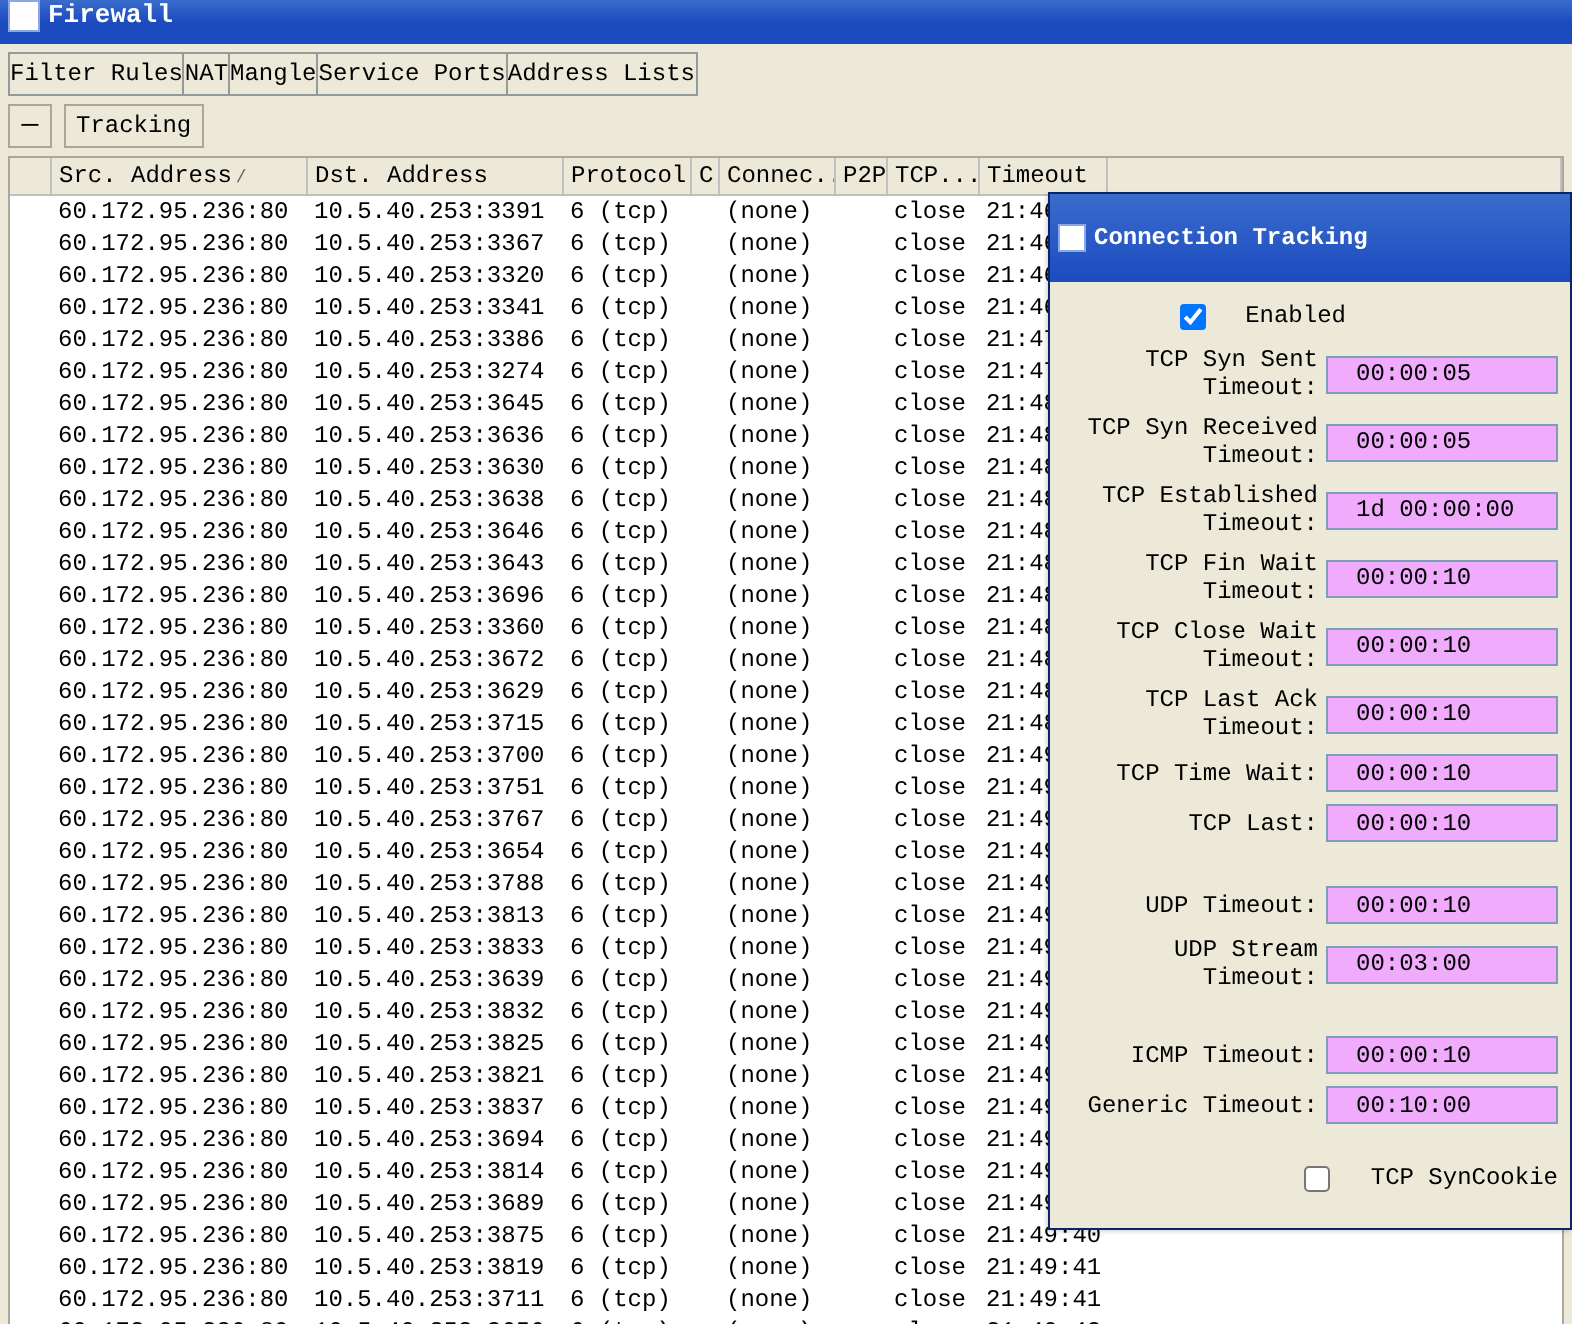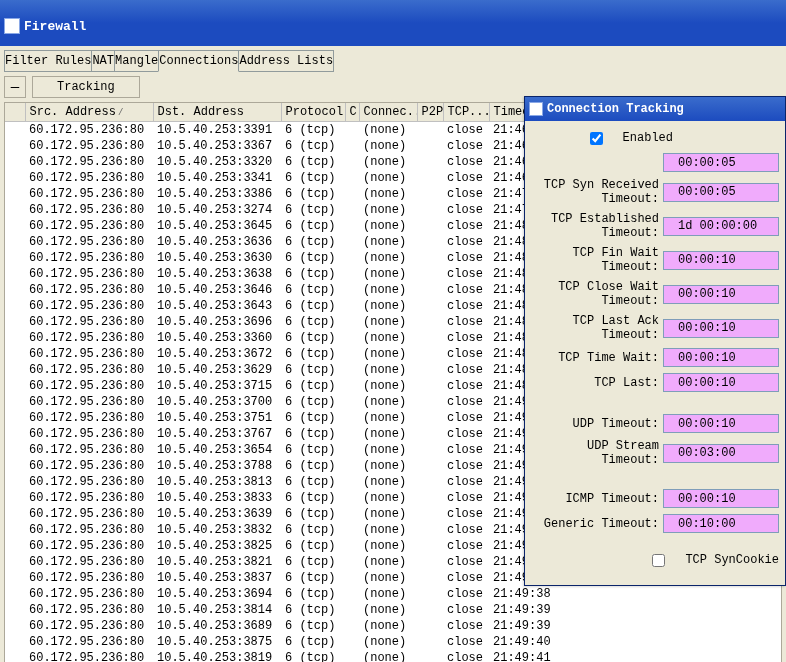--- a/index.html
+++ b/index.html
@@ -1,34 +1,34 @@
 <!DOCTYPE html>
 <html><head>
 <meta charset="utf-8">
 <style>
 html,body{margin:0;padding:0;font-family:"Microsoft Sans Serif","Tahoma",sans-serif;font-size:11px;color:#000;background:#ece9d8;}
 .window{width:786px;height:662px;background:#ece9d8;box-sizing:border-box;position:relative;overflow:hidden;}
-.titlebar{height:22px;background:linear-gradient(to bottom,#3a6ccc 0%,#1c4bbf 50%,#1c4bbf 100%);color:#fff;display:flex;align-items:flex-end;padding:12px 4px;font-family:"Courier New",monospace;font-size:13px;font-weight:bold;}
+.titlebar{height:22px;background:linear-gradient(to bottom,#3a6ccc 0%,#1c4bbf 50%,#1c4bbf 100%);color:#fff;display:flex;align-items:flex-start;padding:0 4px;font-family:"Courier New",monospace;font-size:13px;font-weight:bold;}
 .titlebar .sysicon{width:14px;height:14px;background:#fff;border:1px solid #8aa8e6;margin-right:4px;}
 .content{padding:2px 4px;}
 .tabs{display:flex;margin-top:2px;}
 .tab{padding:3px 0;border:1px solid #919b9c;background:#ece9d8;margin-right:-1px;font-family:"Courier New",monospace;font-size:12px;cursor:default;border-bottom:1px solid #919b9c;position:relative;}
 .tab.active{background:#ece9d8;border-bottom:1px solid #ece9d8;z-index:2;}
 .toolbar{display:flex;align-items:center;margin-top:4px;gap:6px;}
 .sqbtn{width:20px;height:20px;border:1px solid #aca899;background:#ece9d8;display:flex;align-items:center;justify-content:center;font-family:"Courier New",monospace;font-size:14px;}
-.btn{border:1px solid #aca899;background:#ece9d8;padding:3px 24px;font-family:"Courier New",monospace;font-size:12px;}
+.btn{border:1px solid #aca899;background:#ece9d8;padding:3px 5px;font-family:"Courier New",monospace;font-size:12px;}
 .table-wrap{margin-top:4px;border:1px solid #aca899;background:#fff;height:596px;overflow:hidden;position:relative;}
 table{border-collapse:collapse;width:100%;table-layout:fixed;}
 th{background:#ece9d8;border:1px solid #c0c0c0;border-top:none;border-left:none;font-weight:normal;text-align:left;padding:2px 4px;font-family:"Courier New",monospace;font-size:12px;white-space:nowrap;overflow:hidden;}
 td{padding:0 4px;font-family:"Courier New",monospace;font-size:12px;white-space:nowrap;overflow:hidden;line-height:16px;height:16px;}
 th .sort{font-size:9px;color:#666;margin-left:2px;}
 tbody tr{height:16px;}
 
 .panel{position:absolute;right:0;top:96px;width:260px;background:#ece9d8;border:1px solid #0a246a;box-shadow:-1px 1px 2px rgba(0,0,0,0.15);}
-.panel-title{height:20px;background:linear-gradient(to bottom,#3a6ccc 0%,#1c4bbf 100%);color:#fff;display:flex;align-items:center;padding:2px 4px;font-family:"Courier New",monospace;font-size:12px;font-weight:bold;}
+.panel-title{height:20px;background:linear-gradient(to bottom,#3a6ccc 0%,#1c4bbf 100%);color:#fff;display:flex;align-items:center;padding:12px 4px;font-family:"Courier New",monospace;font-size:12px;font-weight:bold;}
 .panel-title .sysicon{width:12px;height:12px;background:#fff;border:1px solid #8aa8e6;margin-right:4px;}
 .panel-body{padding:6px 6px 10px 6px;}
 .field-row{display:flex;align-items:center;justify-content:flex-end;margin:6px 0;gap:4px;}
 .field-row label{font-family:"Courier New",monospace;font-size:12px;text-align:right;}
 .field-row input[type=text]{width:86px;border:1px solid #7f9db9;background:#f0abfc;font-family:"Courier New",monospace;font-size:12px;padding:1px 14px;height:15px;}
 .chk-row{display:flex;align-items:center;justify-content:flex-end;gap:20px;margin:4px 0 8px 0;}
 .chk-row input{margin:0;}
 .chk-row label{font-family:"Courier New",monospace;font-size:12px;}
 .sep{height:10px;}
 </style>
@@ -39,21 +39,21 @@
 <div class="titlebar">
   <div class="sysicon"></div>
   <span>Firewall</span>
 </div>
 
 <div class="content">
   <div class="tabs">
     <div class="tab"><span>Filter Rules</span></div>
     <div class="tab"><span>NAT</span></div>
     <div class="tab"><span>Mangle</span></div>
-    <div class="tab active"><span>Connections</span></div>
+    <div class="tab"><span>Service Ports</span></div>
     <div class="tab"><span>Address Lists</span></div>
   </div>
 
   <div class="toolbar">
     <div class="sqbtn">
           <span>—</span>
         </div>
     <div class="btn"><span>Tracking</span></div>
   </div>
 
@@ -529,20 +529,21 @@
     <span>Connection Tracking</span>
   </div>
   <div class="panel-body">
     <div class="chk-row">
       <input type="checkbox" checked="" style="">
       <label>Enabled</label>
       <div style="width:86px"></div>
     </div>
 
     <div class="field-row">
+          <label>TCP Syn Sent Timeout:</label>
           <input type="text" value="00:00:05" style="">
         </div>
     <div class="field-row">
           <label>TCP Syn Received Timeout:</label>
           <input type="text" value="00:00:05" style="">
         </div>
     <div class="field-row">
           <label>TCP Established Timeout:</label>
           <input type="text" value="1d 00:00:00" style="">
         </div>

